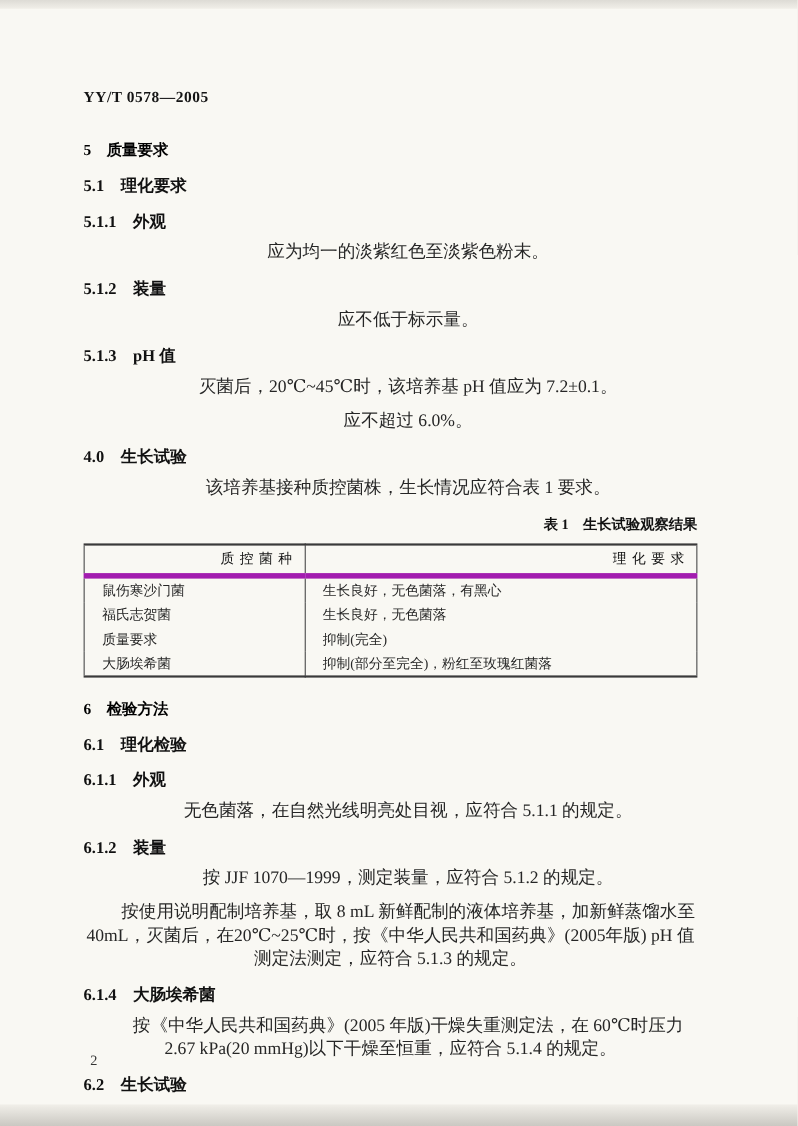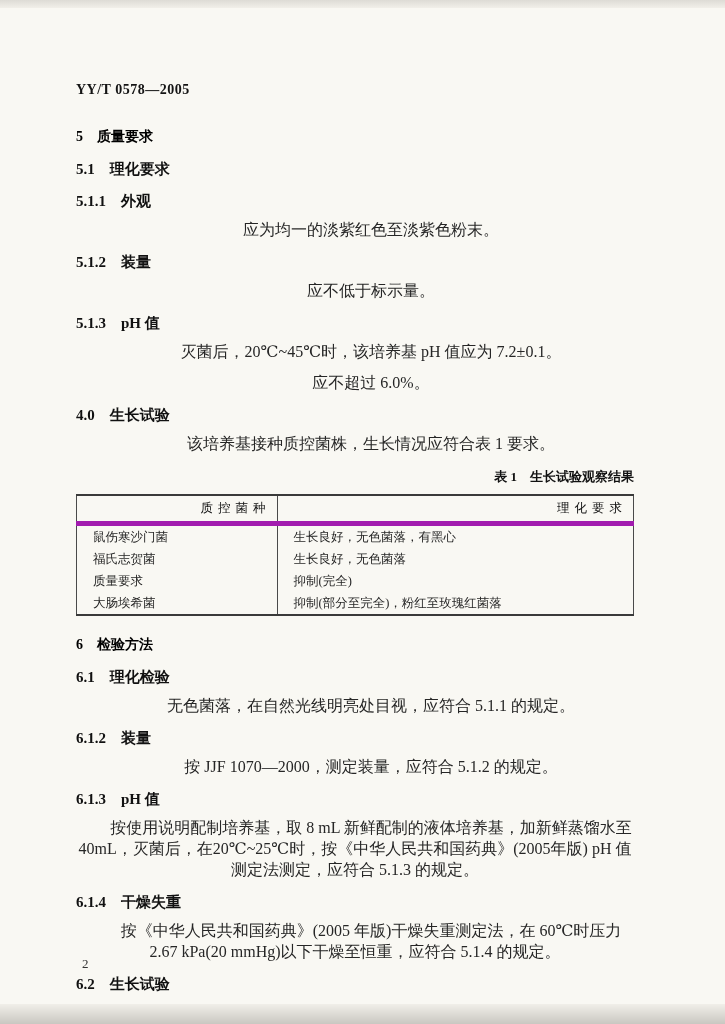--- a/index.html
+++ b/index.html
@@ -122,29 +122,29 @@
           <td class="col-strain">大肠埃希菌</td>
           <td>抑制(部分至完全)，粉红至玫瑰红菌落</td>
         </tr>
       </tbody>
     </table>
 
     <div class="sec">6　检验方法</div>
 
     <div class="sub">6.1　理化检验</div>
 
+    <div class="sub">6.1.1　外观</div>
     <div class="p">无色菌落，在自然光线明亮处目视，应符合 5.1.1 的规定。</div>
 
     <div class="sub">6.1.2　装量</div>
-    <div class="p">按 JJF 1070—2000，测定装量，应符合 5.1.2 的规定。</div>
+    <div class="p">按 JJF 1070—1999，测定装量，应符合 5.1.2 的规定。</div>
 
-    <div class="sub">6.1.3　pH 值</div>
     <div class="p">按使用说明配制培养基，取 8 mL 新鲜配制的液体培养基，加新鲜蒸馏水至 40mL，灭菌后，在20℃~25℃时，按《中华人民共和国药典》(2005年版) pH 值测定法测定，应符合 5.1.3 的规定。</div>
 
-    <div class="sub">6.1.4　干燥失重</div>
+    <div class="sub">6.1.4　大肠埃希菌</div>
     <div class="p">按《中华人民共和国药典》(2005 年版)干燥失重测定法，在 60℃时压力 2.67 kPa(20 mmHg)以下干燥至恒重，应符合 5.1.4 的规定。</div>
 
     <div class="sub">6.2　生长试验</div>
 
   </div>
 
   <div class="page-number">2</div>
 </div>
 
 </body></html>

